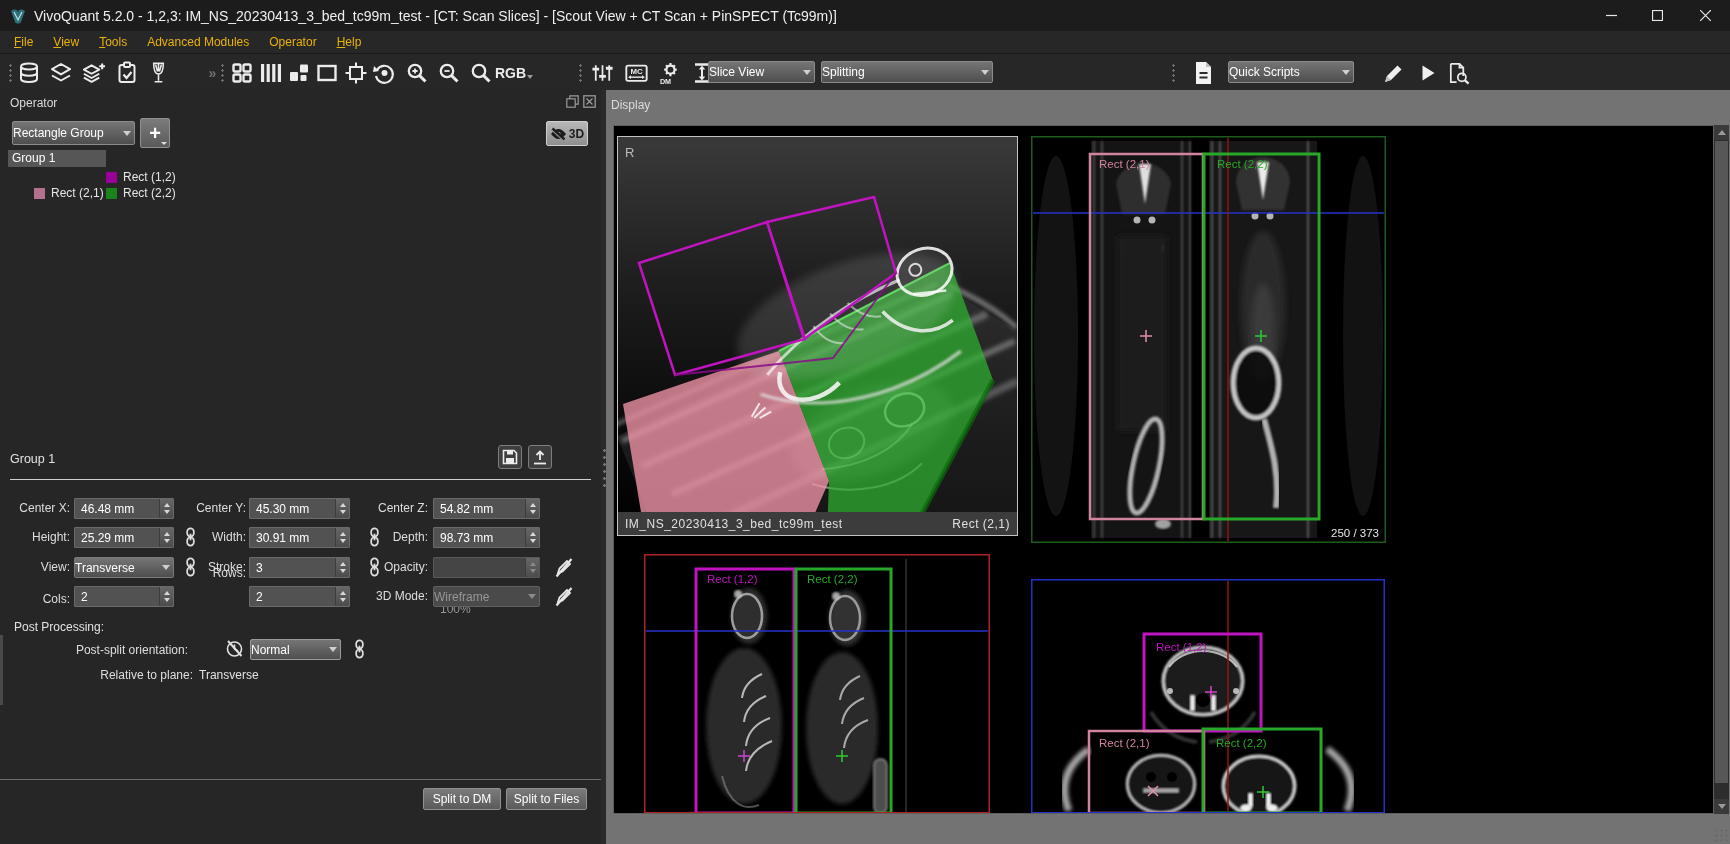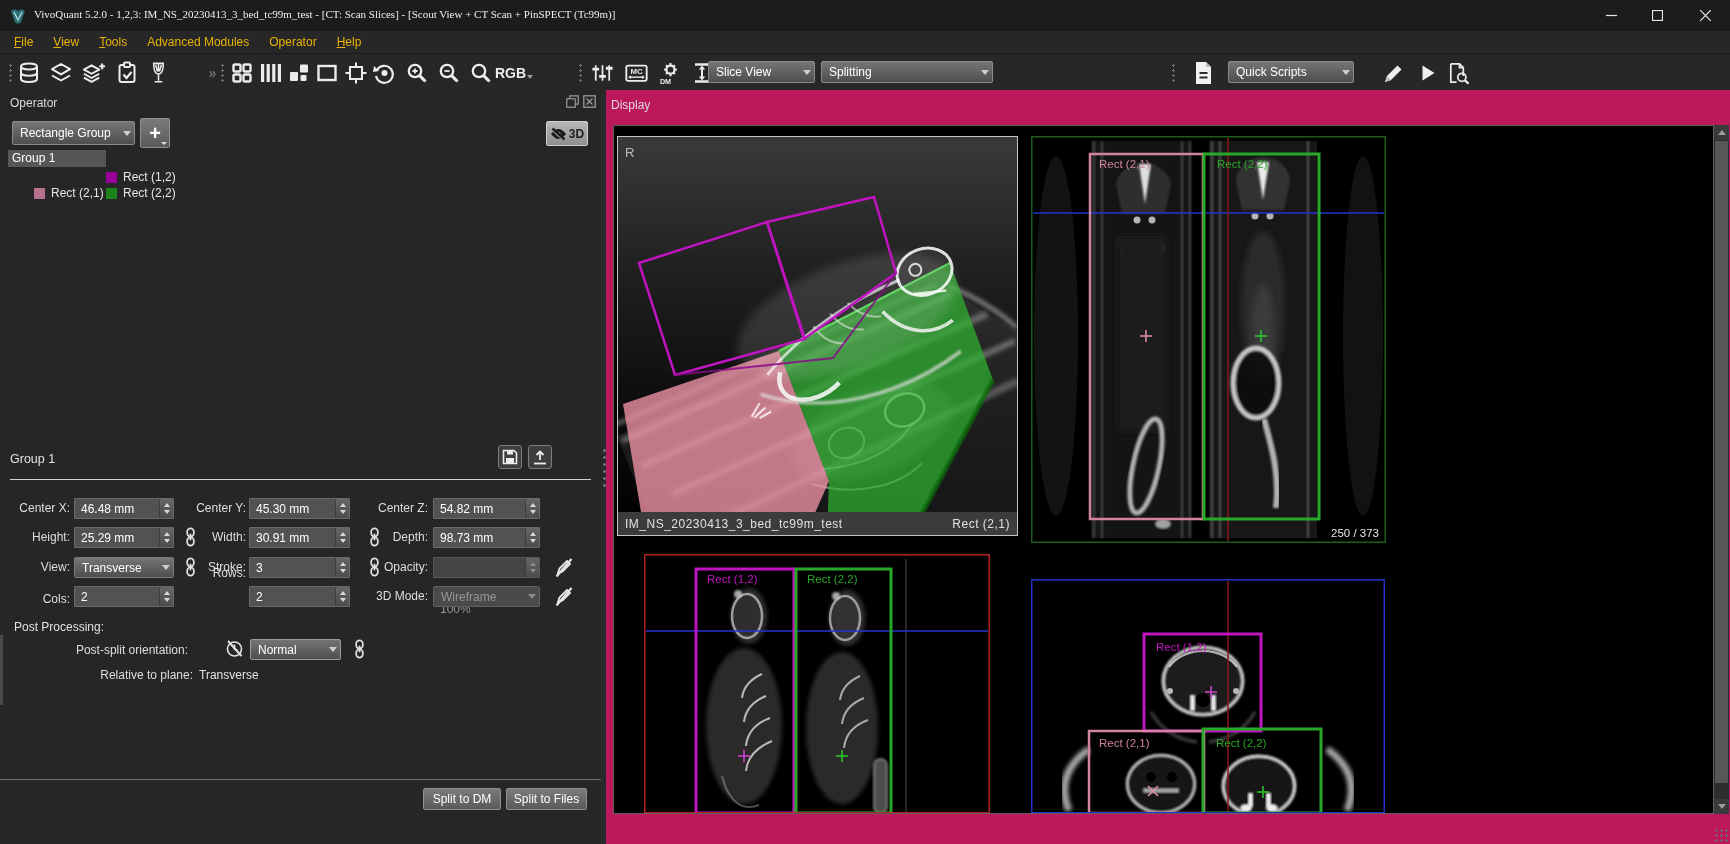--- a/index.html
+++ b/index.html
@@ -1,41 +1,41 @@
 <!DOCTYPE html>
 <html><head>
 <meta charset="utf-8">
 <style>
   html,body{margin:0;padding:0;background:#111;}
   #app{position:relative;width:1730px;height:844px;background:#1d1d1d;overflow:hidden;
        font-family:"Liberation Sans",sans-serif;font-size:12px;color:#e2e2e2;-webkit-font-smoothing:antialiased;}
   .abs{position:absolute;}
   
   #titlebar{position:absolute;left:0;top:0;width:1730px;height:31px;background:#1c1c1c;}
-  #titlebar .title{position:absolute;left:34px;top:8px;font-size:11px;color:#f0f0f0;white-space:nowrap;font-family:Liberation Serif, serif;}
+  #titlebar .title{position:absolute;left:34px;top:8px;font-size:14px;color:#f0f0f0;white-space:nowrap;}
   .winbtn{position:absolute;top:0;width:46px;height:31px;display:flex;align-items:center;justify-content:center;}
   
   #menubar{position:absolute;left:0;top:31px;width:1730px;height:22px;background:#272727;display:flex;align-items:center;padding-left:4px;box-sizing:border-box;}
   .menu-item{padding:2px 10px;color:#eab308;white-space:nowrap;}
   .menu-item u{text-decoration:underline;}
   
   #toolbar{position:absolute;left:0;top:53px;width:1730px;height:37px;background:#272727;border-top:1px solid #1a1a1a;}
   .tb-icon{position:absolute;top:6px;width:25px;height:25px;display:flex;align-items:center;justify-content:center;}
   .tb-icon svg{display:block;}
   .grip{position:absolute;top:8px;width:6px;height:22px;background-image:radial-gradient(#6f6f6f 1px,transparent 1.3px);background-size:5px 5px;background-position:1px 1px;}
   .combo{position:absolute;height:22px;box-sizing:border-box;border:1px solid #8b8b8b;border-radius:2px;
          background:linear-gradient(#757575,#4e4e4e);display:flex;align-items:center;color:#fff;}
-  .combo .lbl{flex:1;padding-left:7px;white-space:nowrap;overflow:hidden;}
+  .combo .lbl{flex:1;white-space:nowrap;overflow:hidden;}
   .combo .arr{width:14px;display:flex;justify-content:center;}
   .tri-dn{width:0;height:0;border-left:4px solid transparent;border-right:4px solid transparent;border-top:5px solid #cfcfcf;}
   .chev{color:#6f6f6f;font-weight:bold;font-size:14px;}
   
   #op-panel{position:absolute;left:0;top:90px;width:601px;height:754px;background:#262626;}
   #splitter{position:absolute;left:601px;top:90px;width:5px;height:754px;background:#2a2a2a;}
-  #dp-panel{position:absolute;left:606px;top:90px;width:1124px;height:754px;background:#be185d;}
+  #dp-panel{position:absolute;left:606px;top:90px;width:1124px;height:754px;background:#737373;}
   .panel-title{position:absolute;font-size:12px;color:#dcdcdc;}
   
   .spinbox{position:absolute;height:21px;box-sizing:border-box;background:#525252;border:1px solid #6a6a6a;border-radius:1px;color:#fff;}
   .spinbox .val{position:absolute;left:6px;top:3px;right:15px;white-space:nowrap;overflow:hidden;}
   .spin{position:absolute;right:0;top:0;bottom:0;width:13px;border-left:1px solid #3d3d3d;background:linear-gradient(#666,#4c4c4c);display:flex;flex-direction:column;align-items:center;justify-content:space-evenly;}
   .su{width:0;height:0;border-left:3.5px solid transparent;border-right:3.5px solid transparent;border-bottom:4px solid #d8d8d8;}
   .sd{width:0;height:0;border-left:3.5px solid transparent;border-right:3.5px solid transparent;border-top:4px solid #d8d8d8;}
   .disabled.spinbox{background:#454545;border-color:#585858;}
   .disabled .val{color:#969696;margin-top:41px;}
   .disabled .su{border-bottom-color:#8a8a8a}.disabled .sd{border-top-color:#8a8a8a}

